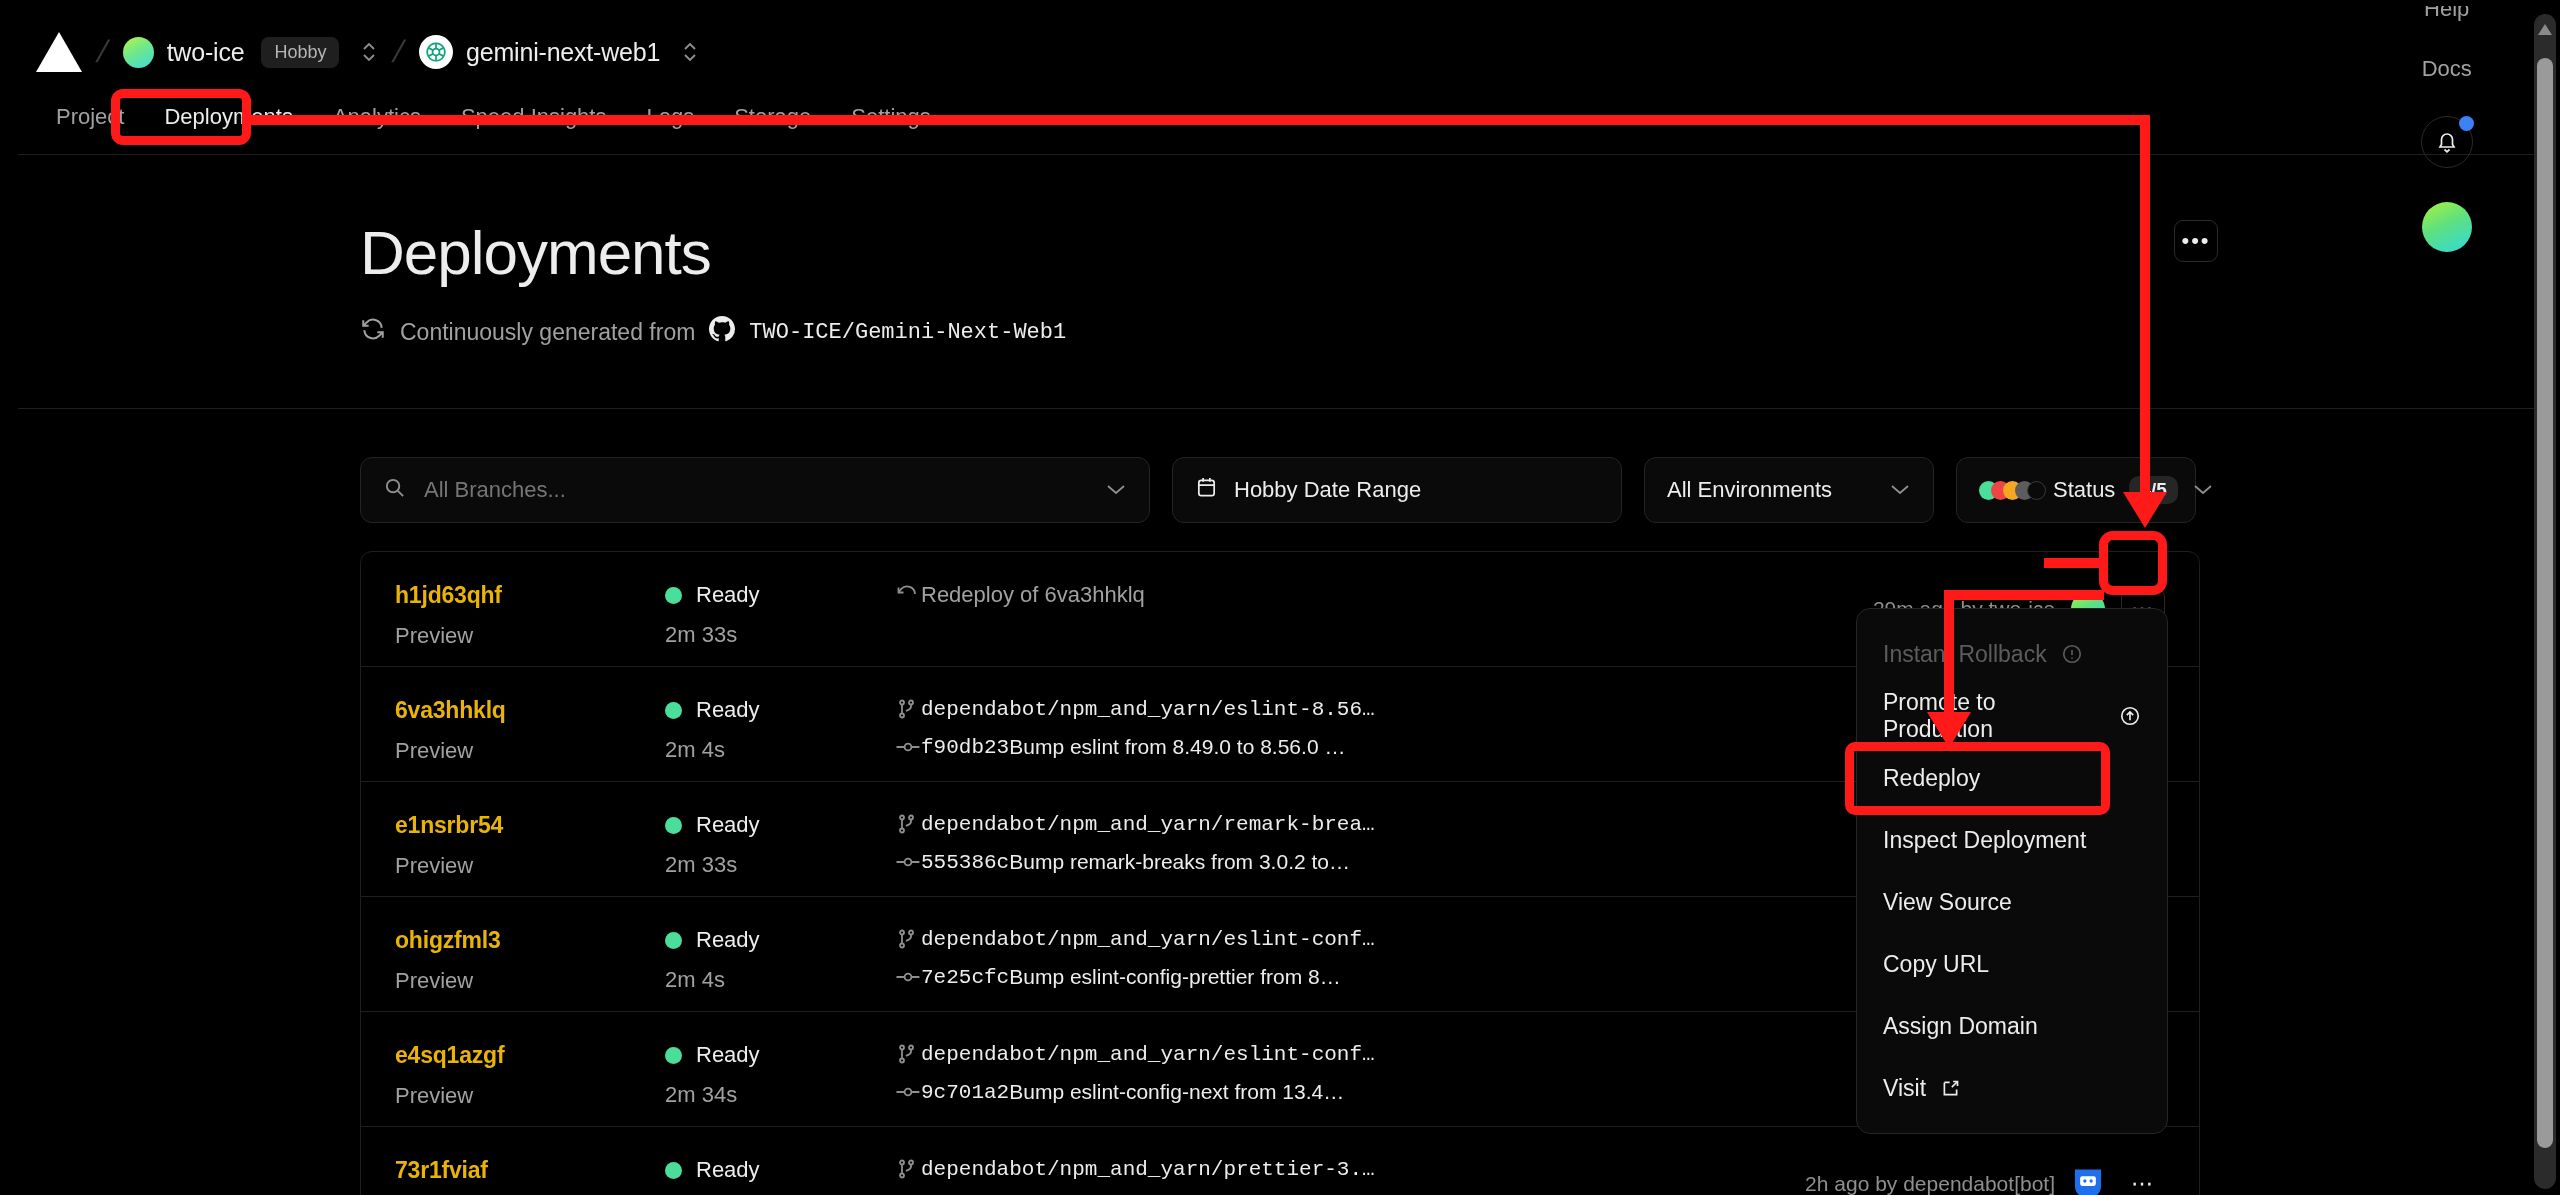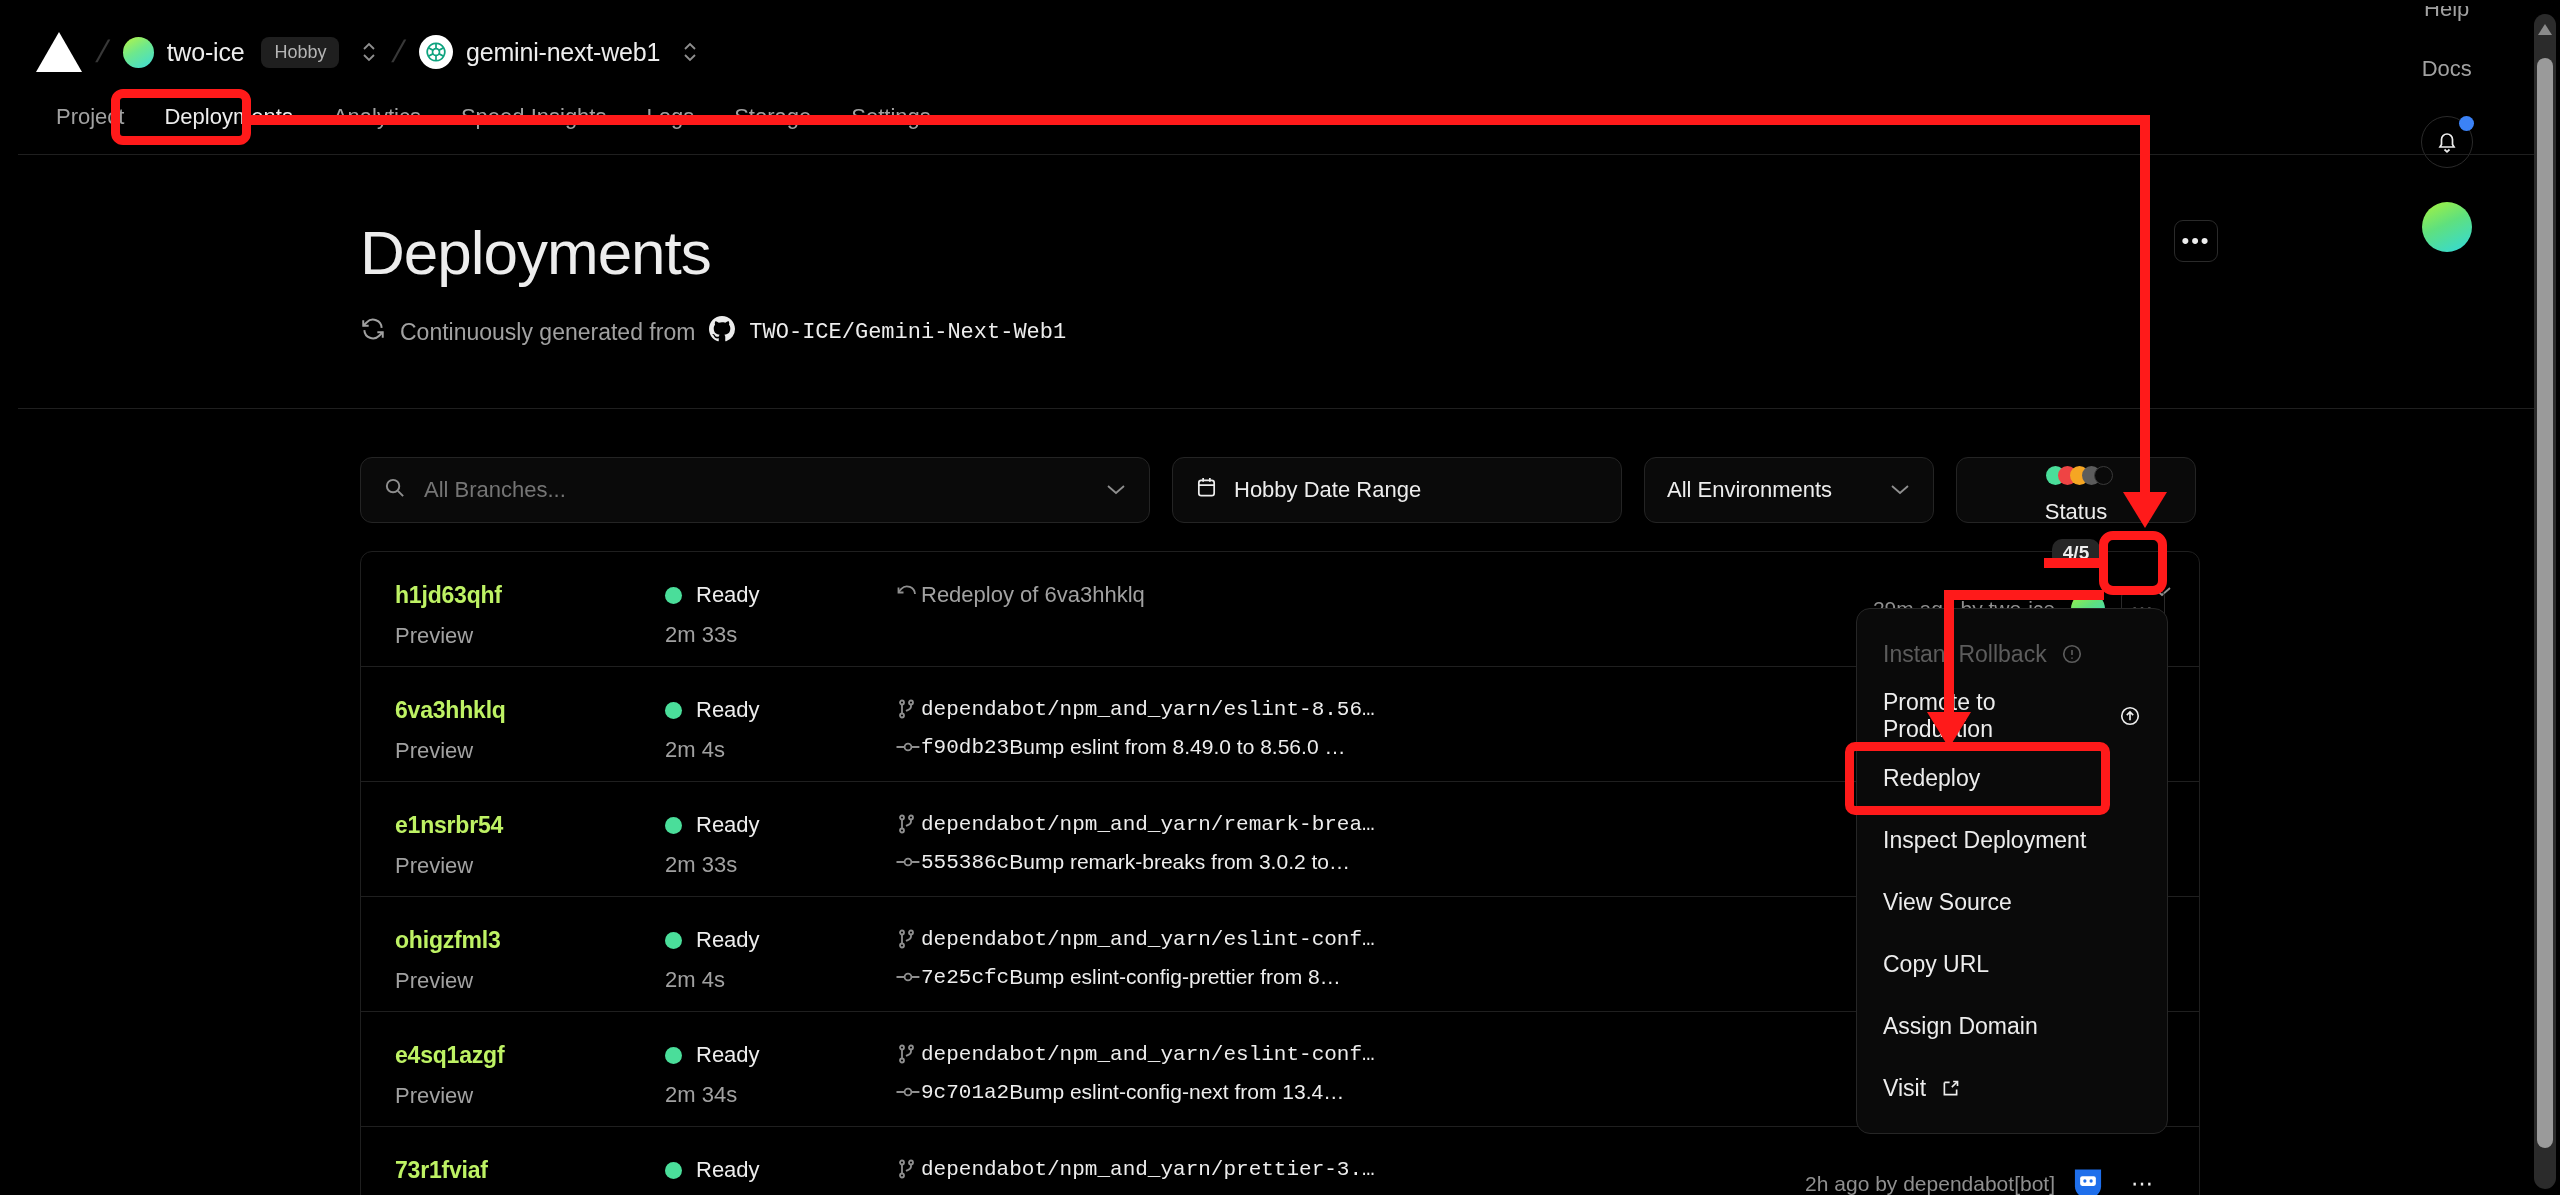--- a/index.html
+++ b/index.html
@@ -138,21 +138,21 @@
     display: flex; gap: 22px; align-items: center;
   }
   .fbox {
     height: 66px; border: 1px solid #242424; border-radius: 12px;
     background: #0a0a0a; display: flex; align-items: center;
     padding: 8px 22px; color: #ededed; font-size: 22px; cursor: pointer;
   }
   .fbox.branches { width: 790px; }
   .fbox.date { width: 450px; gap: 16px; }
   .fbox.env { width: 290px; }
-  .fbox.status { width: 240px; gap: 14px; flex-direction: column; }
+  .fbox.status { width: 240px; gap: 14px; }
   .ph { color: #757575; }
   .chev-d { margin-left: auto; color: #8f8f8f; font-size: 19px; }
   .status-dots { display: flex; align-items: center; }
   .sd { width: 19px; height: 19px; border-radius: 50%; margin-right: -7px; }
   .count-pill {
     background: #262626; color: #ededed; border-radius: 10px;
     padding: 3px 11px; font-size: 19px; font-weight: bold;
   }
 
   
@@ -161,21 +161,21 @@
     border: 1px solid #1f1f1f; border-radius: 12px;
     overflow: hidden; background: #000;
   }
   .drow {
     display: flex; align-items: flex-start;
     height: 115px; padding: 30px 34px 0 34px;
     border-bottom: 1px solid #1f1f1f; position: relative;
   }
   .drow:last-child { border-bottom: none; }
   .col-id { width: 270px; }
-  .did { color: #bef264; font-size: 23px; font-weight: bold; letter-spacing: -.2px; }
+  .did { color: #eab308; font-size: 23px; font-weight: bold; letter-spacing: -.2px; }
   .denv { color: #a1a1a1; font-size: 22px; margin-top: 14px; display: flex; align-items: center; gap: 12px; }
   .col-status { width: 230px; }
   .srow { display: flex; align-items: center; gap: 14px; }
   .sdot { width: 17px; height: 17px; border-radius: 50%; background: #4ade9a; }
   .stext { color: #ededed; font-size: 22px; }
   .sdur { color: #a1a1a1; font-size: 22px; margin-top: 14px; }
   .col-meta { flex: 1; min-width: 0; }
   .mline { display: flex; align-items: center; }
   .mline + .mline { margin-top: 14px; }
   .micon { width: 26px; color: #8f8f8f; flex: none; display: flex; align-items: center; }

